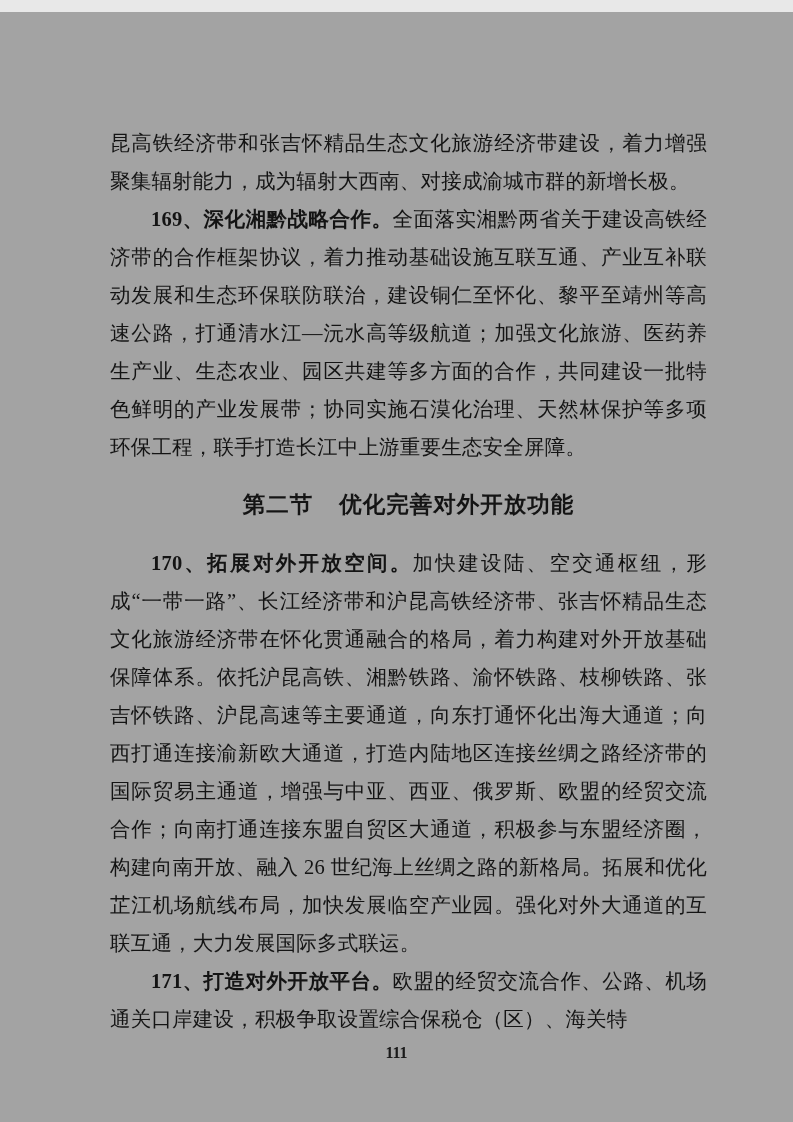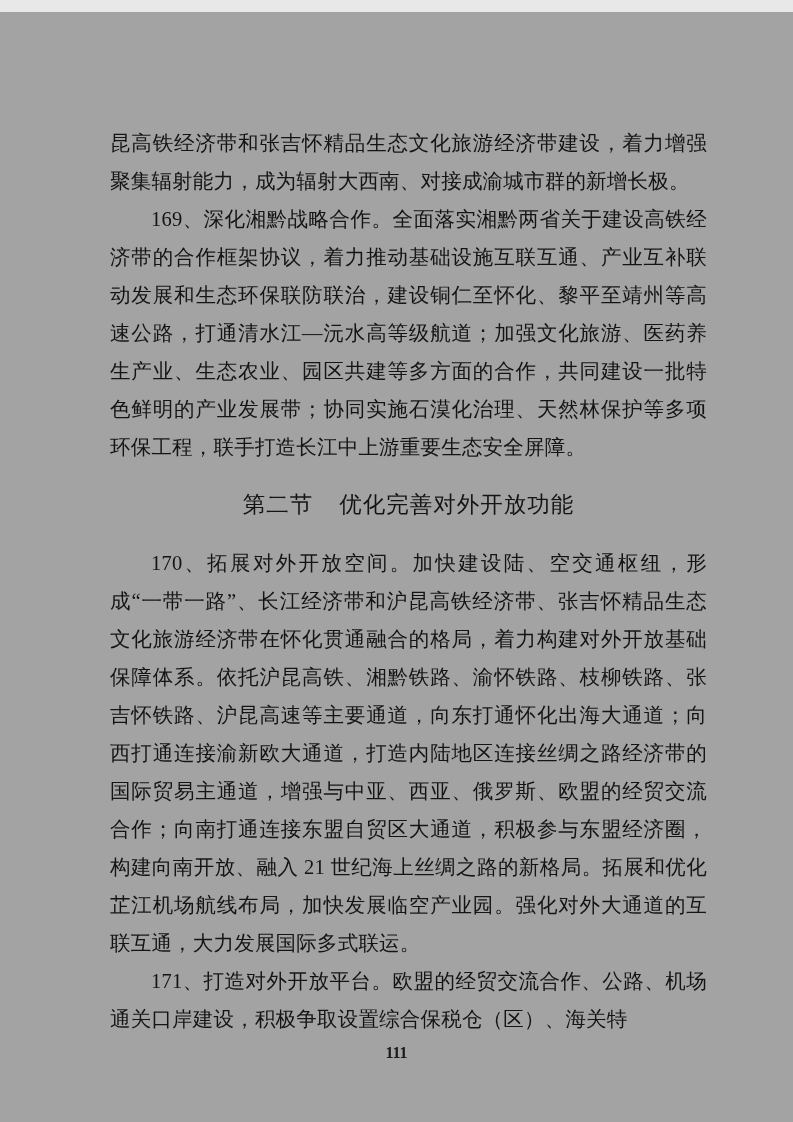--- a/index.html
+++ b/index.html
@@ -28,27 +28,27 @@
     font-size: 20.5px;
     line-height: 38px;
     text-align: justify;
     text-justify: inter-character;
     letter-spacing: 0.2px;
   }
   .para.indent {
     text-indent: 41px;
   }
   .lead {
-    font-weight: normal;
+    font-weight: bold;
   }
   .section-heading {
     margin: 20px 0;
     font-size: 22.5px;
     line-height: 38px;
-    font-weight: normal;
+    font-weight: bold;
     text-align: center;
     letter-spacing: 1px;
   }
   .heading-gap {
     display: inline-block;
     width: 26px;
   }
   .page-number {
     position: absolute;
     top: 1030px;
@@ -66,20 +66,20 @@
 
 <div class="page">
   <div class="content">
 
     <p class="para"><span>昆高铁经济带和张吉怀精品生态文化旅游经济带建设，着力增强聚集辐射能力，成为辐射大西南、对接成渝城市群的新增长极。</span></p>
 
     <p class="para indent"><span class="lead">169、深化湘黔战略合作。</span><span>全面落实湘黔两省关于建设高铁经济带的合作框架协议，着力推动基础设施互联互通、产业互补联动发展和生态环保联防联治，建设铜仁至怀化、黎平至靖州等高速公路，打通清水江—沅水高等级航道；加强文化旅游、医药养生产业、生态农业、园区共建等多方面的合作，共同建设一批特色鲜明的产业发展带；协同实施石漠化治理、天然林保护等多项环保工程，联手打造长江中上游重要生态安全屏障。</span></p>
 
     <h2 class="section-heading"><span>第二节</span><span class="heading-gap"></span><span>优化完善对外开放功能</span></h2>
 
-    <p class="para indent"><span class="lead">170、拓展对外开放空间。</span><span>加快建设陆、空交通枢纽，形成“一带一路”、长江经济带和沪昆高铁经济带、张吉怀精品生态文化旅游经济带在怀化贯通融合的格局，着力构建对外开放基础保障体系。依托沪昆高铁、湘黔铁路、渝怀铁路、枝柳铁路、张吉怀铁路、沪昆高速等主要通道，向东打通怀化出海大通道；向西打通连接渝新欧大通道，打造内陆地区连接丝绸之路经济带的国际贸易主通道，增强与中亚、西亚、俄罗斯、欧盟的经贸交流合作；向南打通连接东盟自贸区大通道，积极参与东盟经济圈，构建向南开放、融入 21 世纪海上丝绸之路的新格局。拓展和优化芷江机场航线布局，加快发展临空产业园。强化对外大通道的互联互通，大力发展国际多式联运。</span></p>
+    <p class="para indent"><span class="lead">170、拓展对外开放空间。</span><span>加快建设陆、空交通枢纽，形成“一带一路”、长江经济带和沪昆高铁经济带、张吉怀精品生态文化旅游经济带在怀化贯通融合的格局，着力构建对外开放基础保障体系。依托沪昆高铁、湘黔铁路、渝怀铁路、枝柳铁路、张吉怀铁路、沪昆高速等主要通道，向东打通怀化出海大通道；向西打通连接渝新欧大通道，打造内陆地区连接丝绸之路经济带的国际贸易主通道，增强与中亚、西亚、俄罗斯、欧盟的经贸交流合作；向南打通连接东盟自贸区大通道，积极参与东盟经济圈，构建向南开放、融入 26 世纪海上丝绸之路的新格局。拓展和优化芷江机场航线布局，加快发展临空产业园。强化对外大通道的互联互通，大力发展国际多式联运。</span></p>
 
     <p class="para indent"><span class="lead">171、打造对外开放平台。</span><span>欧盟的经贸交流合作、公路、机场通关口岸建设，积极争取设置综合保税仓（区）、海关特</span></p>
 
   </div>
 
   <div class="page-number">111</div>
 </div>
 
 </body></html>

